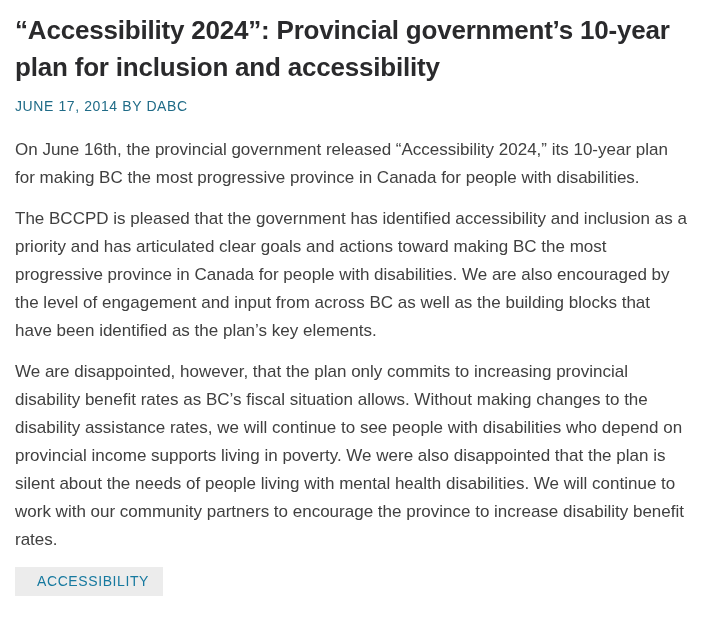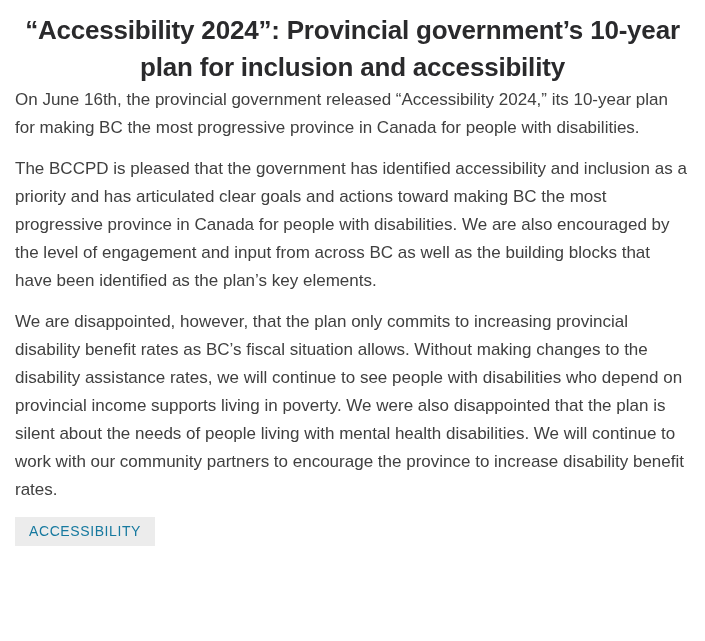--- a/index.html
+++ b/index.html
@@ -13,21 +13,20 @@
     font-family: "Liberation Sans", sans-serif;
     -webkit-font-smoothing: antialiased;
   }
   .post-title {
     margin: 0;
     font-size: 26px;
     line-height: 37px;
     font-weight: 700;
     letter-spacing: -0.2px;
     color: #2a2a2c;
-    text-align: center;
   }
   .post-meta {
     margin: 12px 0 22px 0;
     font-size: 14px;
     letter-spacing: 0.6px;
     color: #1f6b87;
   }
   .post-meta a {
     color: #1f6b87;
     text-decoration: none;
@@ -47,30 +46,35 @@
   }
   .post-footer {
     margin-top: 12px;
   }
   .tag {
     display: inline-block;
     background: #ececec;
     color: #16799f;
     font-size: 14px;
     letter-spacing: 0.6px;
-    padding: 6px 14px 7px 14px;
+    padding: 6px 14px 7px 22px;
     text-decoration: none;
   }
 </style>
 </head>
 <body>
 
 <article>
   <h1 class="post-title">“Accessibility 2024”: Provincial government’s 10-year plan for inclusion and accessibility</h1>
 
+  <div class="post-meta">
+    <span>JUNE 17, 2014</span>
+    <span>BY</span>
+    <a href="#">DABC</a>
+  </div>
 
   <div class="post-body">
     <p>On June 16th, the provincial government released “Accessibility 2024,” its 10-year plan for making BC the most progressive province in Canada for people with disabilities.</p>
 
 
     <p>The BCCPD is pleased that the government has identified accessibility and inclusion as a priority and has articulated clear goals and actions toward making BC the most progressive province in Canada for people with disabilities. We are also encouraged by the level of engagement and input from across BC as well as the building blocks that have been identified as the plan’s key elements.</p>
 
     <p>We are disappointed, however, that the plan only commits to increasing provincial disability benefit rates as BC’s fiscal situation allows. Without making changes to the disability assistance rates, we will continue to see people with disabilities who depend on provincial income supports living in poverty. We were also disappointed that the plan is silent about the needs of people living with mental health disabilities. We will continue to work with our community partners to encourage the province to increase disability benefit rates.</p>
   </div>
 

